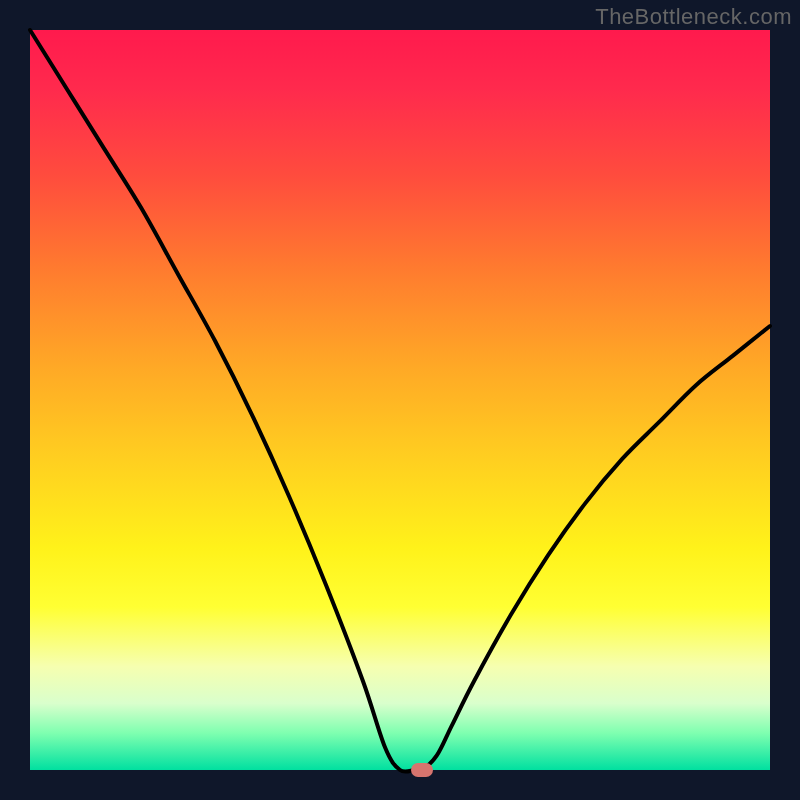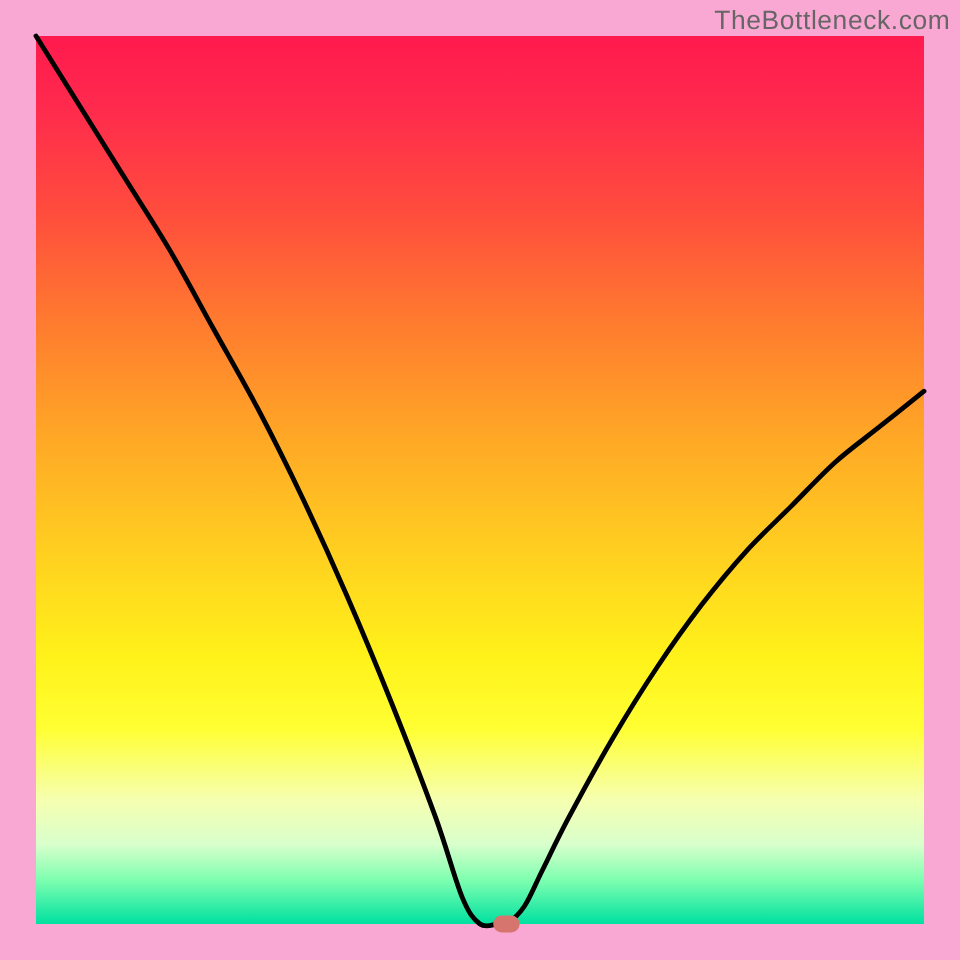--- a/index.html
+++ b/index.html
@@ -8,21 +8,21 @@
     width: 800px;
     height: 800px;
     background: #000;
     overflow: hidden;
     font-family: Arial, Helvetica, sans-serif;
   }
   .frame {
     position: relative;
     width: 800px;
     height: 800px;
-    background: #f9a8d4;
+    background: #0f172a;
   }
   .plot {
     position: absolute;
     left: 30px;
     top: 30px;
     width: 740px;
     height: 740px;
     background: linear-gradient(
       to bottom,
       #ff1a4d 0%,

